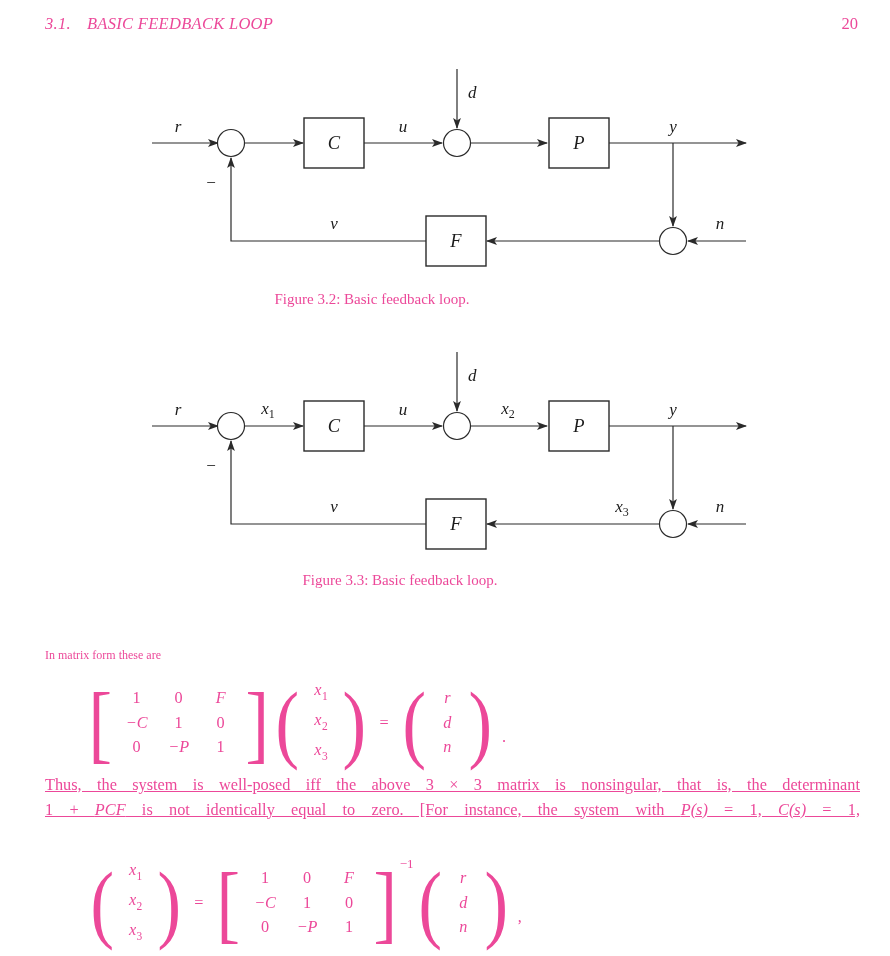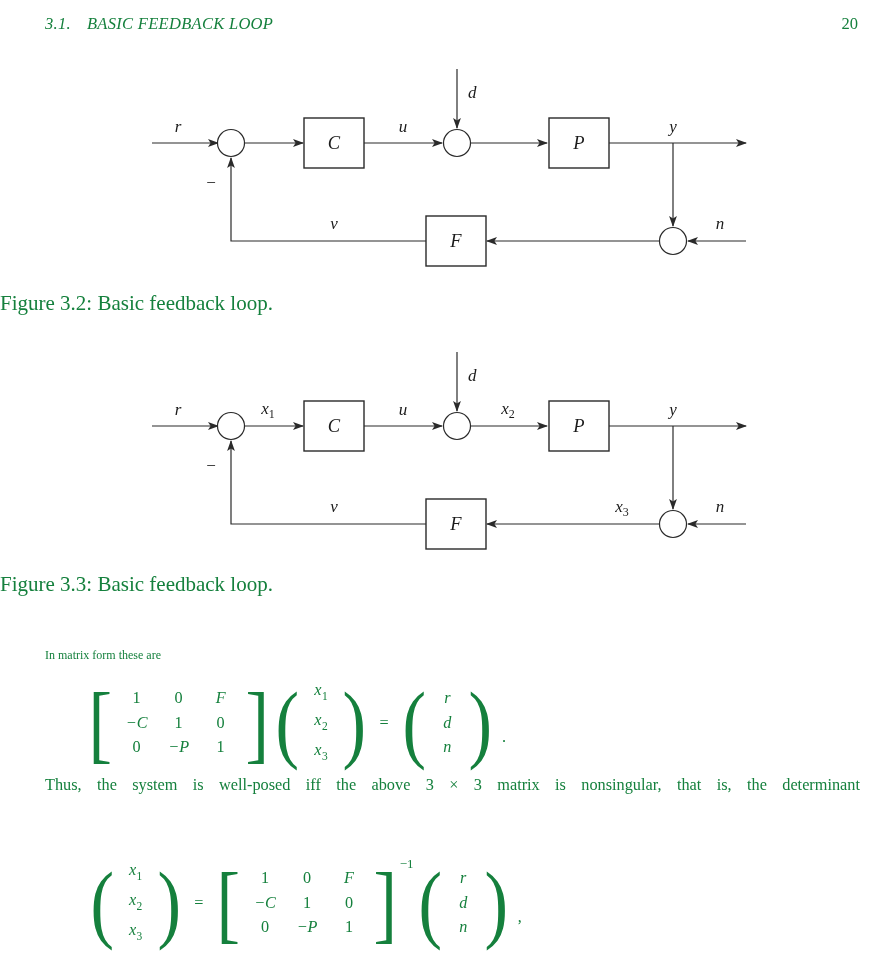--- a/index.html
+++ b/index.html
@@ -1,36 +1,36 @@
 <!DOCTYPE html>
 <html><head>
 <meta charset="utf-8">
 <style>
   html,body{margin:0;padding:0;background:#ffffff;}
   .page{
     position:relative;width:890px;height:956px;background:#ffffff;overflow:hidden;
-    font-family:"Liberation Serif","DejaVu Serif",serif;color:#15803d;
+    font-family:"Liberation Serif","DejaVu Serif",serif;color:#ec4899;
   }
   
   .runhead{position:absolute;top:14px;left:45px;font-style:italic;font-size:16.5px;letter-spacing:.3px;}
   .runhead .sec{margin-right:16px;}
   .pageno{position:absolute;top:14px;right:32px;font-size:16.5px;}
   
   .figsvg{position:absolute;left:128px;width:640px;height:245px;}
-  .caption{position:absolute;left:0;width:744px;text-align:left;font-size:21px;}
+  .caption{position:absolute;left:0;width:744px;text-align:center;font-size:15px;}
   .dlabel{font-family:"Liberation Serif",serif;font-style:italic;font-size:17px;fill:#1b1b1b;text-anchor:middle;}
   .dsub{font-size:12px;font-style:normal;}
   .blabel{font-family:"Liberation Serif",serif;font-style:italic;font-size:18.5px;fill:#1b1b1b;text-anchor:middle;}
   .wire{stroke:#2a2a2a;stroke-width:1.2;fill:none;}
   .node{stroke:#2a2a2a;stroke-width:1.2;fill:#ffffff;}
   .blk{stroke:#2a2a2a;stroke-width:1.4;fill:#ffffff;}
   
   .leadin{position:absolute;left:45px;top:648px;font-size:12px;}
   .para{position:absolute;left:45px;top:773px;width:815px;font-size:16.3px;line-height:24.6px;}
-  .jline{text-align:justify;text-align-last:justify;}
+  .jline{text-align:justify;text-align-last:justify;text-decoration:underline;}
   .jlast{text-align:left;}
   .it{font-style:italic;}
   
   .eq{position:absolute;display:flex;align-items:center;font-size:16.2px;}
   .eq1{left:86px;top:678px;}
   .eq2{left:88px;top:858px;}
   .delim{display:inline-block;font-size:86px;line-height:78px;transform:scaleX(.82);font-weight:400;}
   .mtx{display:grid;grid-template-columns:auto auto auto;column-gap:16px;padding:0 9px;}
   .mtx .cell{text-align:center;line-height:24.6px;min-width:26px;}
   .vec{display:grid;grid-template-columns:auto;padding:0 8px;}
@@ -115,21 +115,21 @@
     <circle class="node" cx="545" cy="183" r="13.5"></circle>
     <line class="wire" x1="618" y1="183" x2="560" y2="183" marker-end="url(#ah33)"></line>
     <text class="dlabel" x="592" y="171">n</text>
     <line class="wire" x1="531" y1="183" x2="359" y2="183" marker-end="url(#ah33)"></line>
     <text class="dlabel" x="494" y="171"><tspan>x</tspan><tspan class="dsub" dy="4">3</tspan></text>
     <rect class="blk" x="298" y="158" width="60" height="50"></rect>
     <text class="blabel" x="328" y="189">F</text>
     <text class="dlabel" x="206" y="171">v</text>
     <path class="wire" d="M298,183 H103 V100" marker-end="url(#ah33)"></path>
   </svg>
-  <div class="caption" style="top:572px;">Figure 3.3: Basic feedback loop.</div>
+  <div class="caption" style="top:572px;margin-left:28px;">Figure 3.3: Basic feedback loop.</div>
 
   <div class="leadin">In matrix form these are</div>
 
   <div class="eq eq1">
     <span class="delim">[</span>
     <span class="mtx">
       <span class="cell">1</span>
       <span class="cell">0</span>
       <span class="cell it">F</span>
       <span class="cell it">−C</span>
@@ -153,20 +153,21 @@
       <span class="cell it">r</span>
       <span class="cell it">d</span>
       <span class="cell it">n</span>
     </span>
     <span class="delim">)</span>
     <span class="punct">.</span>
   </div>
 
   <div class="para">
     <div class="jline">Thus, the system is well-posed iff the above 3 × 3 matrix is nonsingular, that is, the determinant</div>
+    <div class="jline"><span>1 + </span><span class="it">PCF</span><span> is not identically equal to zero. [For instance, the system with </span><span class="it">P(s)</span><span> = 1, </span><span class="it">C(s)</span><span> = 1,</span></div>
   </div>
 
   <div class="eq eq2">
     <span class="delim">(</span>
     <span class="vec">
       <span class="cell"><span class="it">x</span><span class="ssub">1</span></span>
       <span class="cell"><span class="it">x</span><span class="ssub">2</span></span>
       <span class="cell"><span class="it">x</span><span class="ssub">3</span></span>
     </span>
     <span class="delim">)</span>

